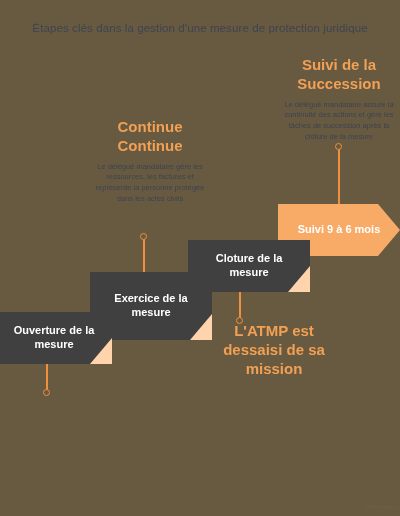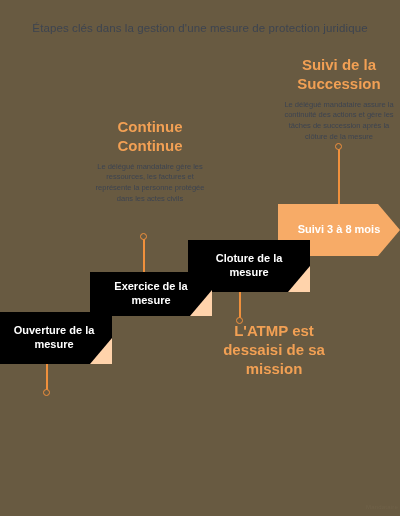--- a/index.html
+++ b/index.html
@@ -20,21 +20,21 @@
     letter-spacing:.1px;
   }
 
   
   .banner{
     position:absolute;
     box-sizing:border-box;
     display:flex;align-items:center;justify-content:center;
     color:#ffffff;font-weight:bold;font-size:11px;line-height:1.25;
     text-align:center;
-    background:#000000;
+    background:#404040;
     z-index:5;
   }
   .banner span{display:block;padding:0 14px;position:relative;z-index:3;}
   
   .banner .fold{
     position:absolute;right:0;bottom:0;
     width:0;height:0;
     border-left:22px solid transparent;
     border-bottom:26px solid #ffd3ab;
     z-index:1;
@@ -93,29 +93,29 @@
   <div class="callout" style="left:93px;top:118px;width:114px;">
     <div class="head">Continue Continue</div>
     <div class="body">Le délégué mandataire gère les ressources, les factures et représente la personne protégée dans les actes civils</div>
   </div>
   <div class="conn" style="left:143px;top:236px;height:38px;"></div>
   <div class="dot" style="left:140px;top:233px;"></div>
 
   <div class="banner arrowhead" style="left:278px;top:204px;width:122px;height:52px;">
     <div class="body"></div>
     <div class="tip"></div>
-    <span>Suivi 3 à 8 mois</span>
+    <span>Suivi 9 à 6 mois</span>
   </div>
 
   <div class="banner" style="left:188px;top:240px;width:122px;height:52px;">
     <span>Cloture de la mesure</span>
     <div class="fold"></div>
   </div>
 
-  <div class="banner" style="left:90px;top:272px;width:122px;height:44px;justify-content:center;">
+  <div class="banner" style="left:90px;top:272px;width:122px;height:68px;justify-content:center;">
     <span>Exercice de la mesure</span>
     <div class="fold"></div>
   </div>
 
   <div class="banner" style="left:-4px;top:312px;width:116px;height:52px;">
     <span>Ouverture de la mesure</span>
     <div class="fold"></div>
   </div>
 
   <div class="conn" style="left:239px;top:292px;height:28px;"></div>

